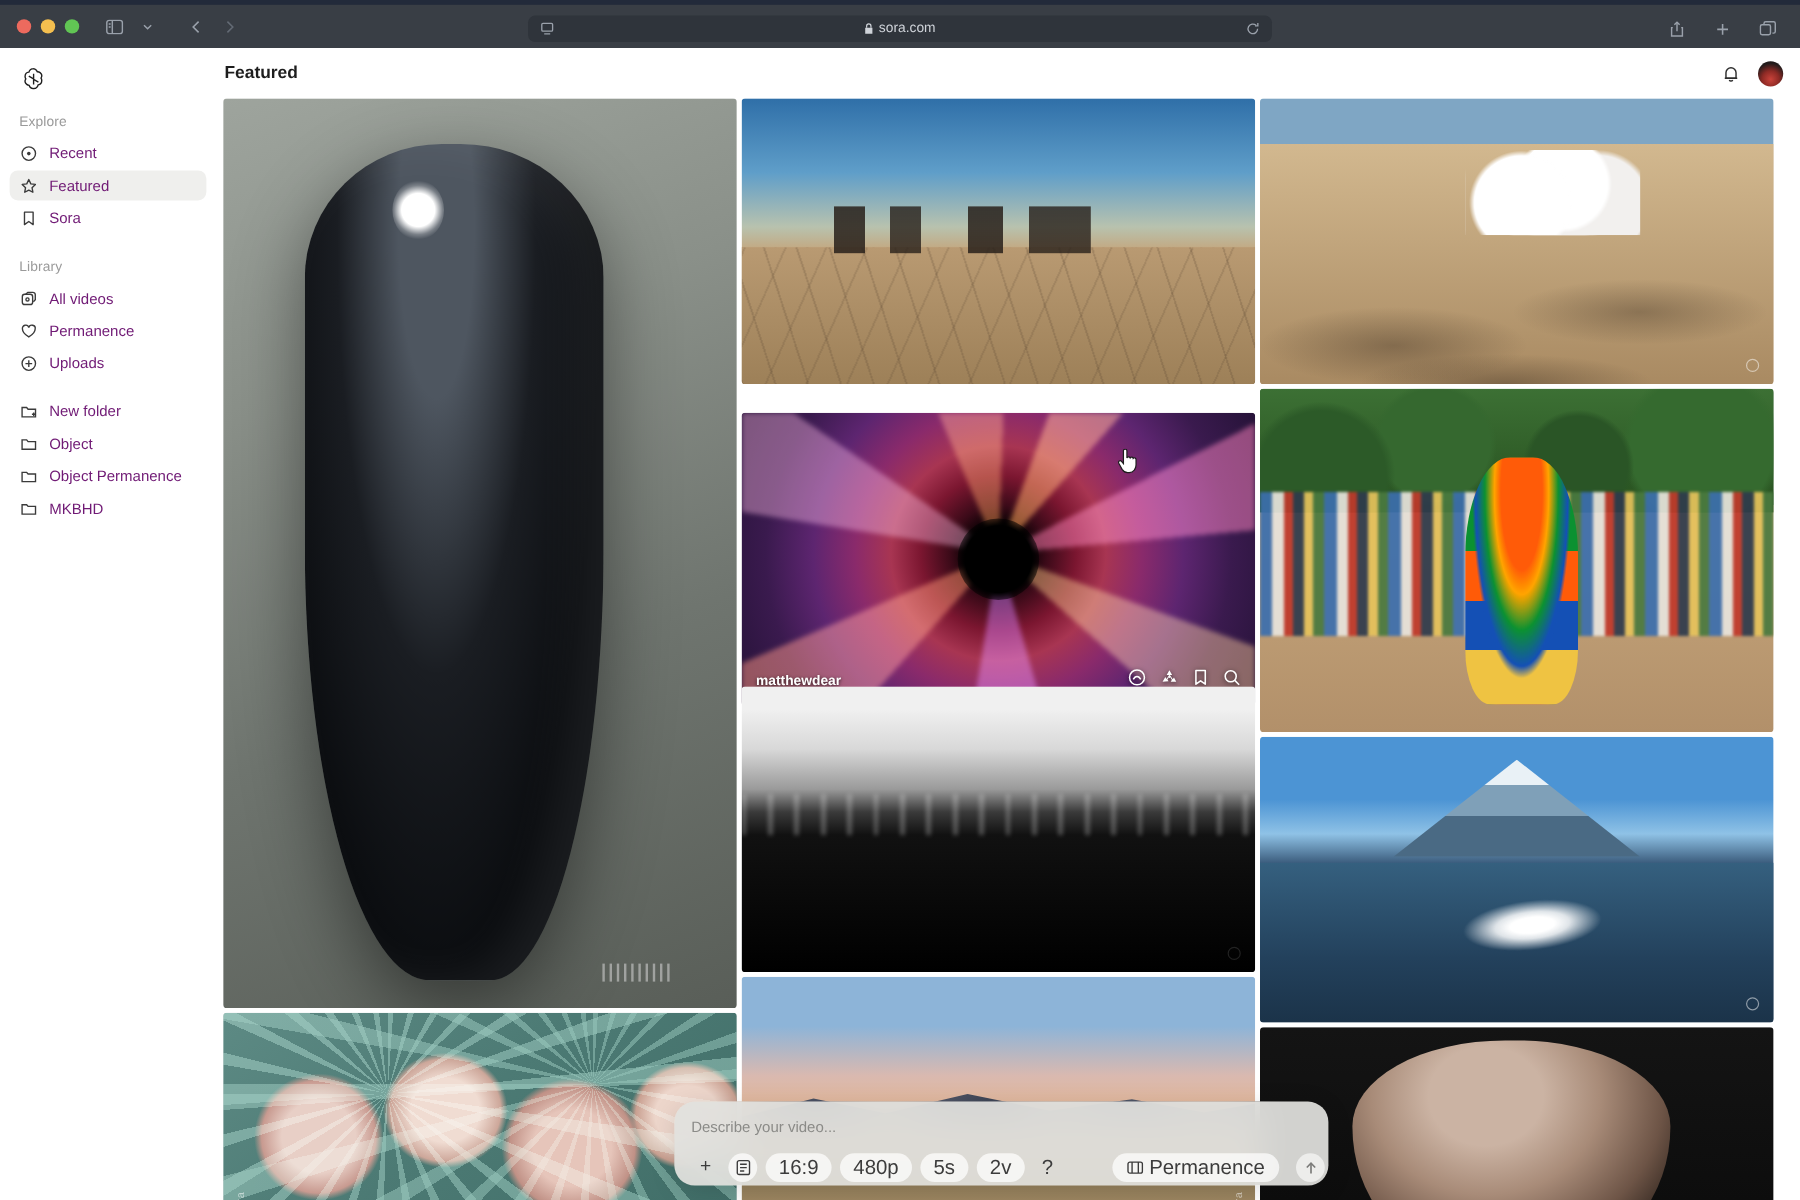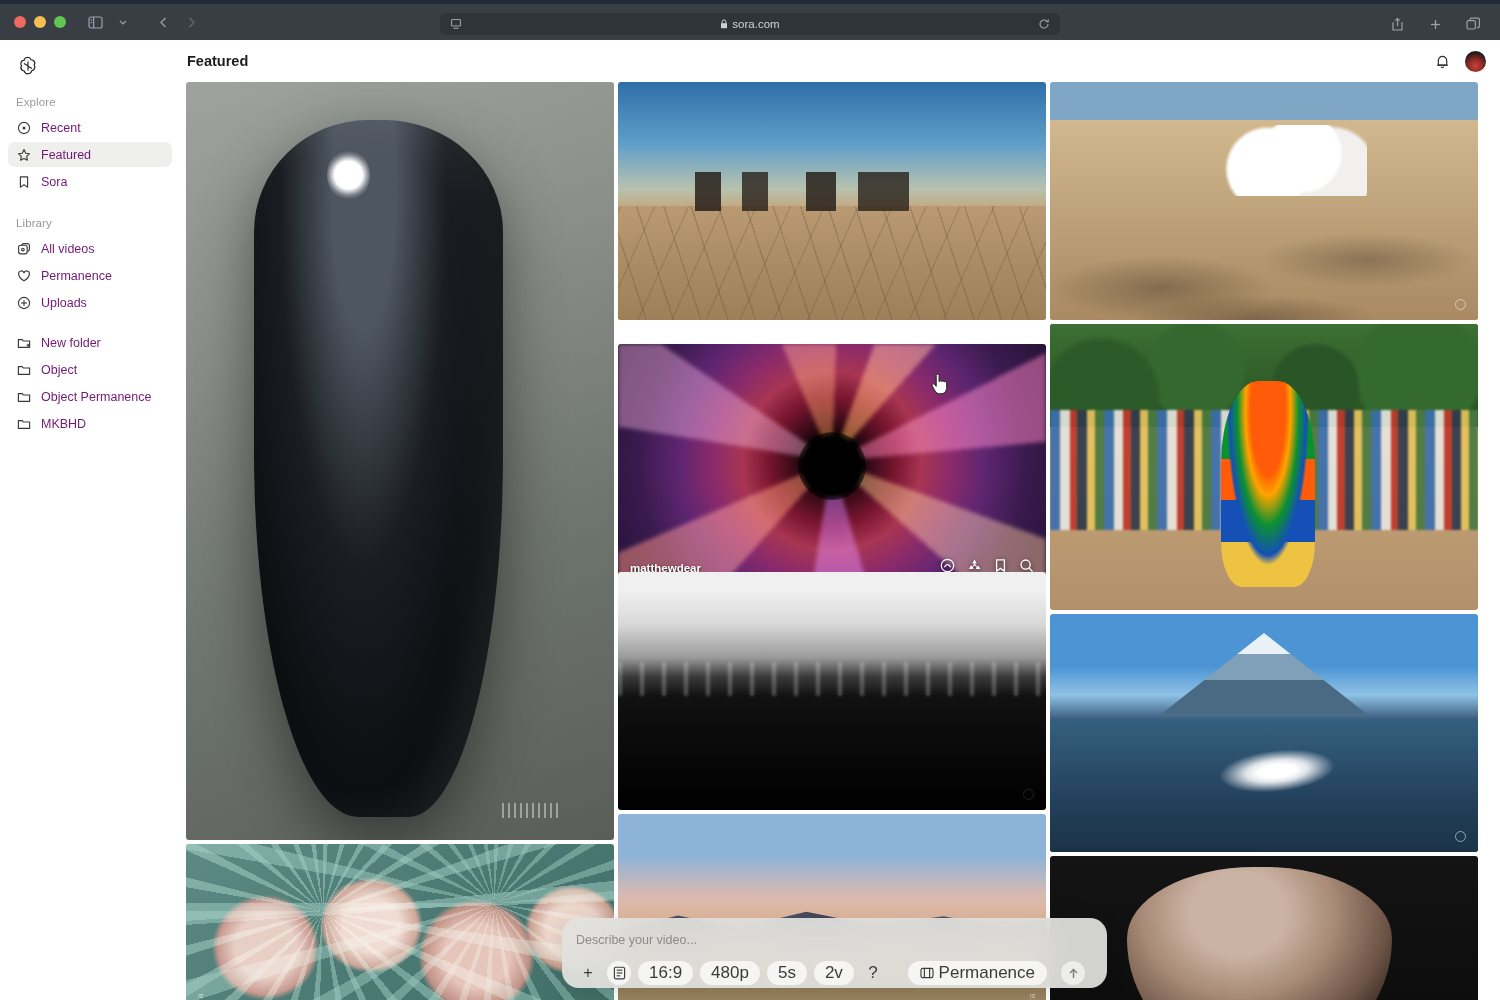--- a/index.html
+++ b/index.html
@@ -286,21 +286,21 @@
       radial-gradient(ellipse at 42% 26%, #cbb3a3 0 22%, #a88b78 44%, #6d5446 68%, #2b211b 86%, transparent 92%);
     border-radius: 48% 48% 34% 34% / 40% 40% 60% 60%;
   }
 
   
   #prompt-bar {
     position: absolute; left: 562px; bottom: 12px; width: 545px; height: 70px;
     background: rgba(225,225,222,.93); border-radius: 17px;
     backdrop-filter: blur(14px);
     box-shadow: 0 4px 22px rgba(0,0,0,.12);
-    padding: 12px 22px 0 14px;
+    padding: 12px 3px 0 14px;
   }
   #prompt-input {
     border: none; background: transparent; outline: none;
     width: 100%; font-size: 12.5px; color: #3b3b3b;
     font-family: "Liberation Sans", sans-serif;
   }
   #prompt-input::placeholder { color: #8b8b88; }
   #prompt-tools { display: flex; align-items: center; gap: 7px; margin-top: 13px; }
   .chip {
     height: 24px; min-width: 24px; padding: 0 11px; border-radius: 12px;

